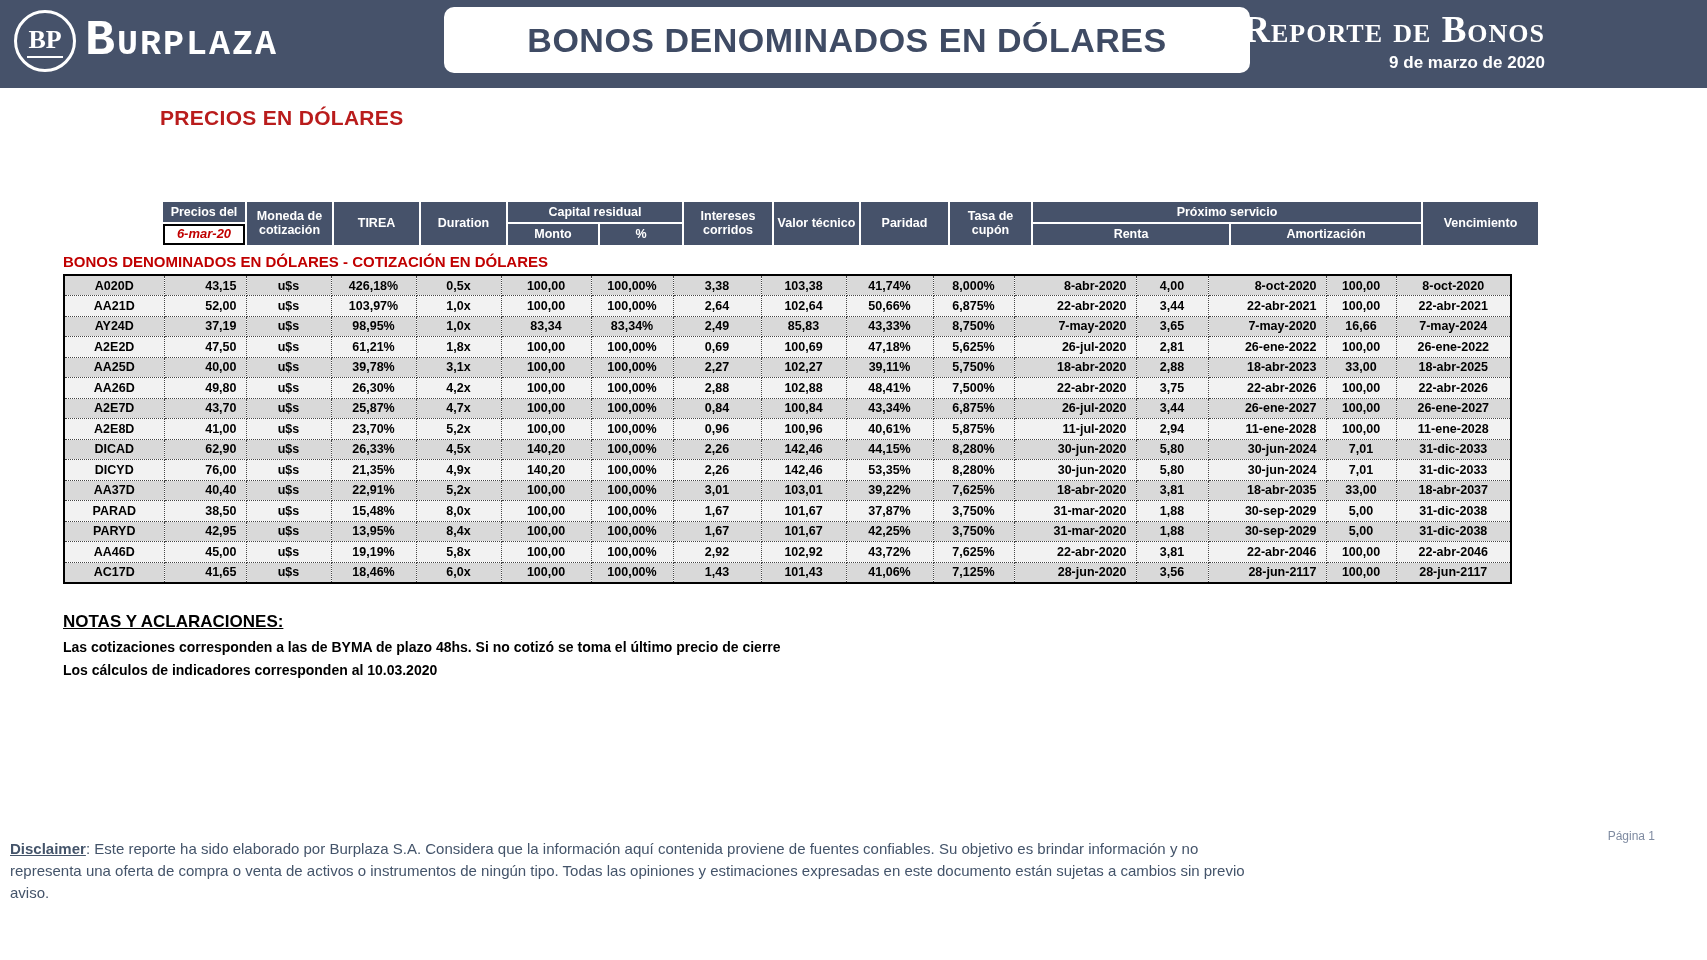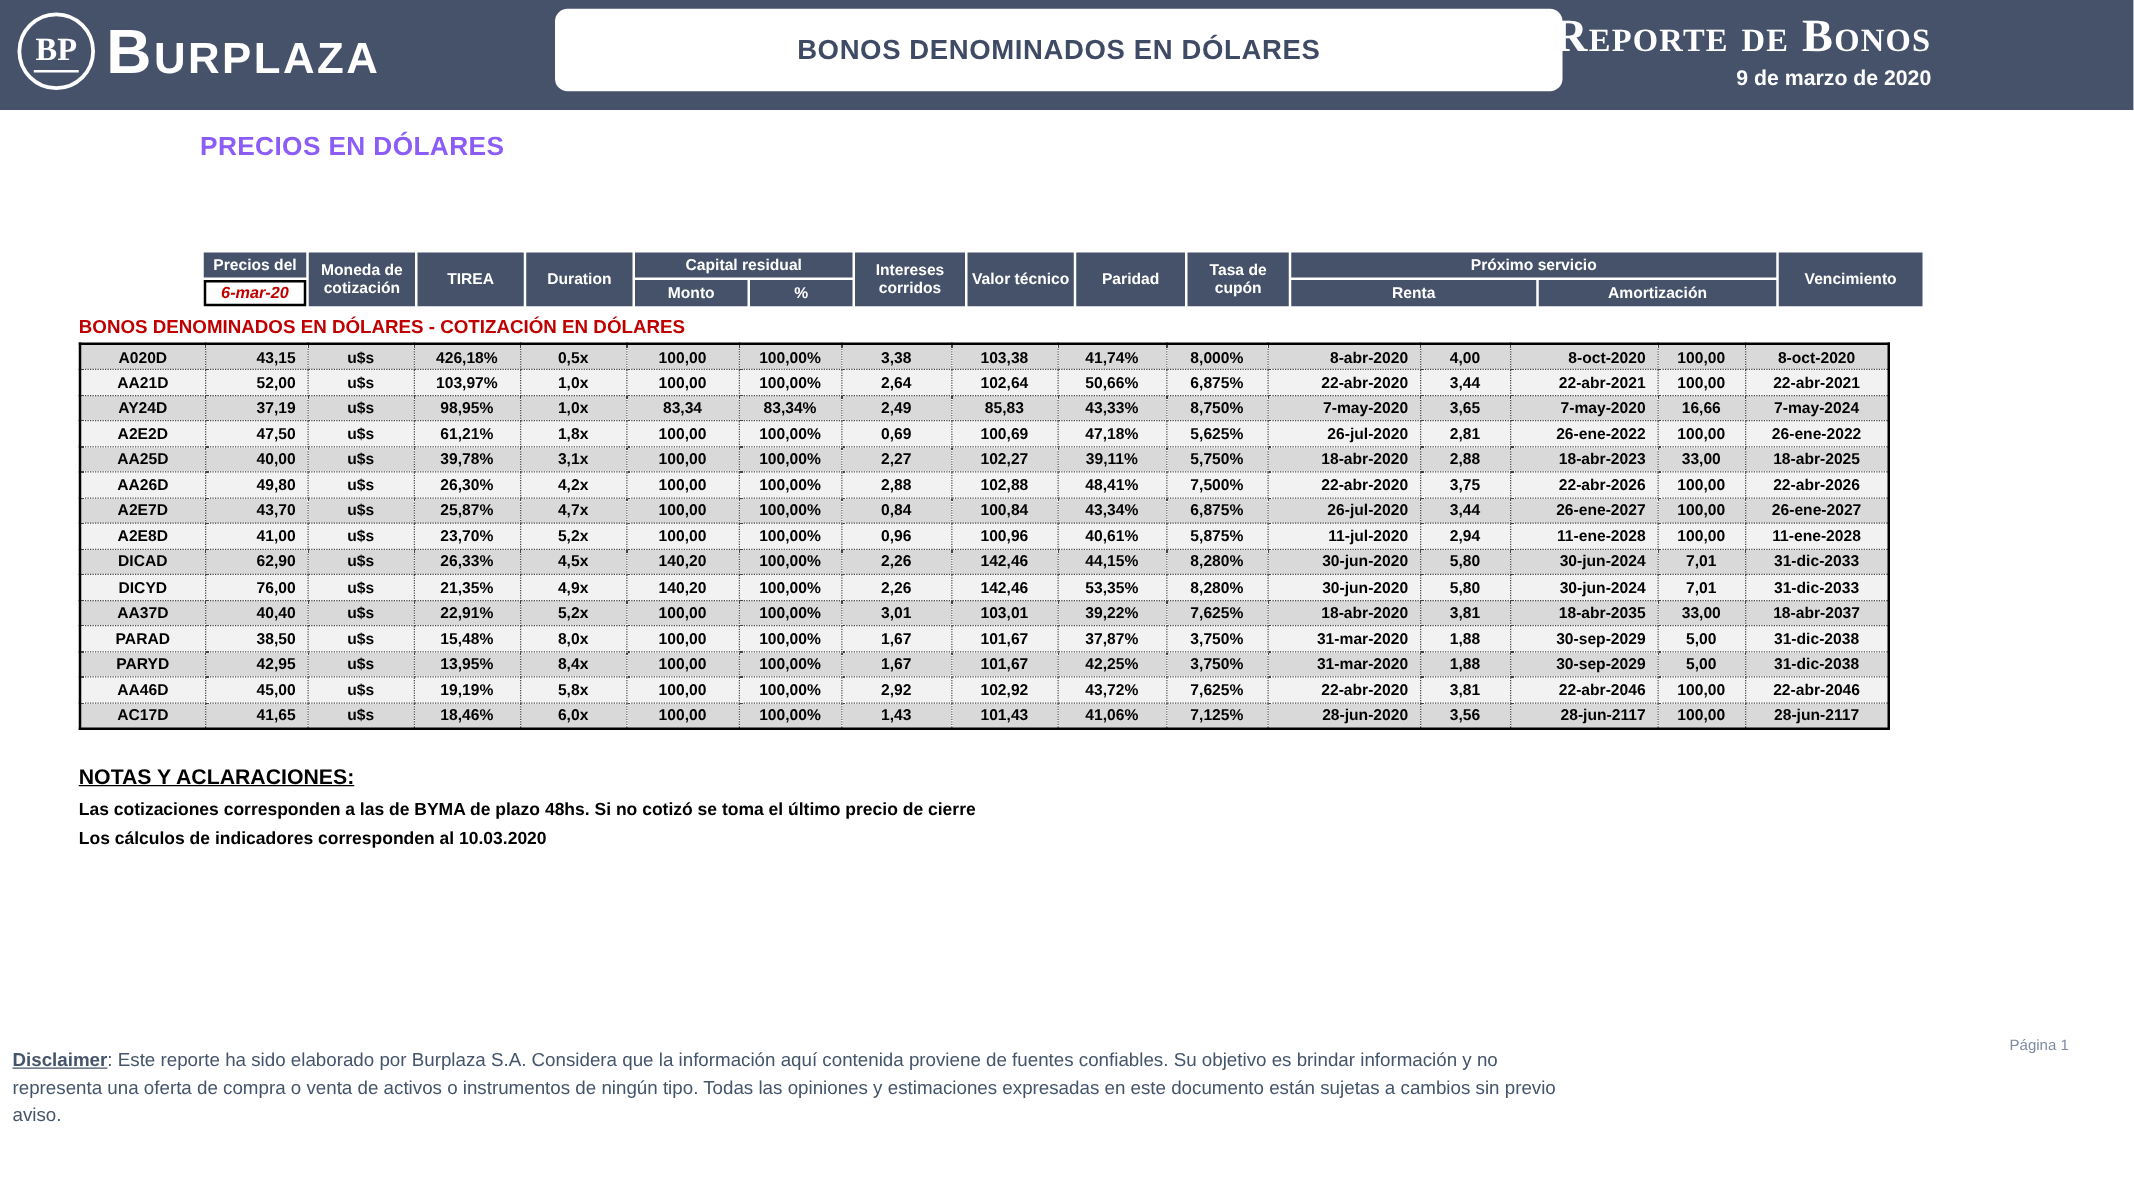--- a/index.html
+++ b/index.html
@@ -15,39 +15,39 @@
     background:#46526A;
   }
   .logo { position:absolute; left:14px; top:10px; display:flex; align-items:center; gap:9px; }
   .logo-circle {
     width:62px; height:62px; border:3px solid #fff; border-radius:50%;
     display:flex; align-items:center; justify-content:center;
     color:#fff; font-family:"Liberation Serif", serif; font-size:26px; font-weight:bold;
   }
   .logo-circle span { border-bottom:2px solid #fff; padding:0 1px 1px 1px; }
   .brand {
-    color:#fff; font-family:Liberation Sans, sans-serif; font-variant:small-caps;
+    color:#fff; font-family:Liberation Mono, monospace; font-variant:small-caps;
     font-size:50px; font-weight:bold; letter-spacing:2px; line-height:62px;
   }
   .title-box {
     position:absolute; left:444px; top:7px; width:806px; height:66px;
     background:#ffffff; border-radius:10px;
     display:flex; align-items:center; justify-content:center;
   }
   .title-box h1 {
-    color:#3F4B64; font-size:22px; font-weight:bold; letter-spacing:0.5px;
+    color:#3F4B64; font-size:34px; font-weight:bold; letter-spacing:0.5px;
   }
   .report-meta { position:absolute; right:162px; top:8px; text-align:right; color:#fff; }
   .report-name { font-variant:small-caps; font-size:37px; font-weight:bold; line-height:44px; letter-spacing:1px;font-family:Liberation Serif, serif; }
   .report-date { font-size:17px; font-weight:bold; line-height:22px; }
 
   
   .section-title {
     position:absolute; left:160px; top:106px;
-    color:#8b5cf6; font-size:21px; font-weight:bold; letter-spacing:0.3px;
+    color:#b91c1c; font-size:21px; font-weight:bold; letter-spacing:0.3px;
   }
 
   
   .head-table {
     position:absolute; left:161px; top:200px;
     border-collapse:separate; border-spacing:2px; table-layout:fixed;
   }
   .head-table td {
     background:#46526A; color:#fff; text-align:center; vertical-align:middle;
     font-size:12.5px; font-weight:bold; height:20px; padding:1px 2px; line-height:1.15;

